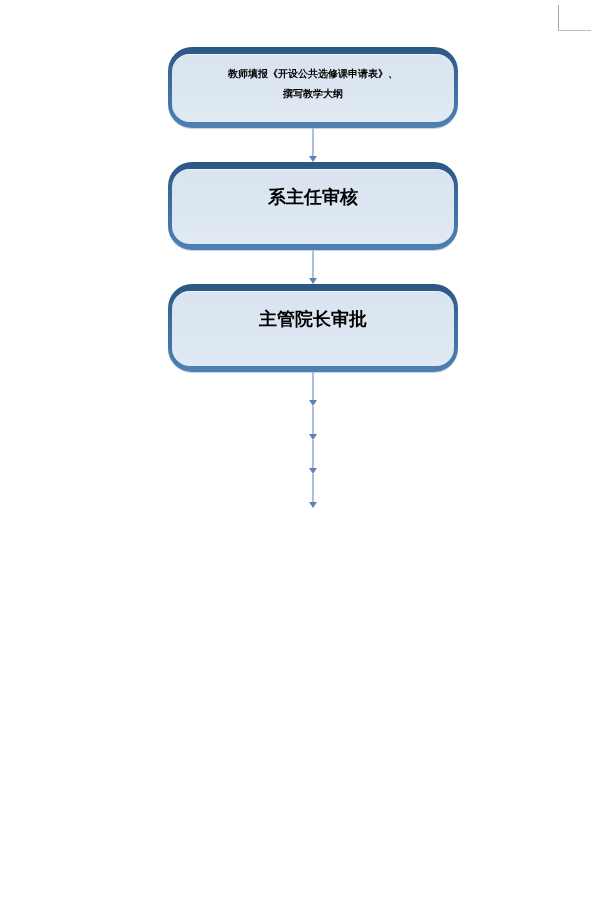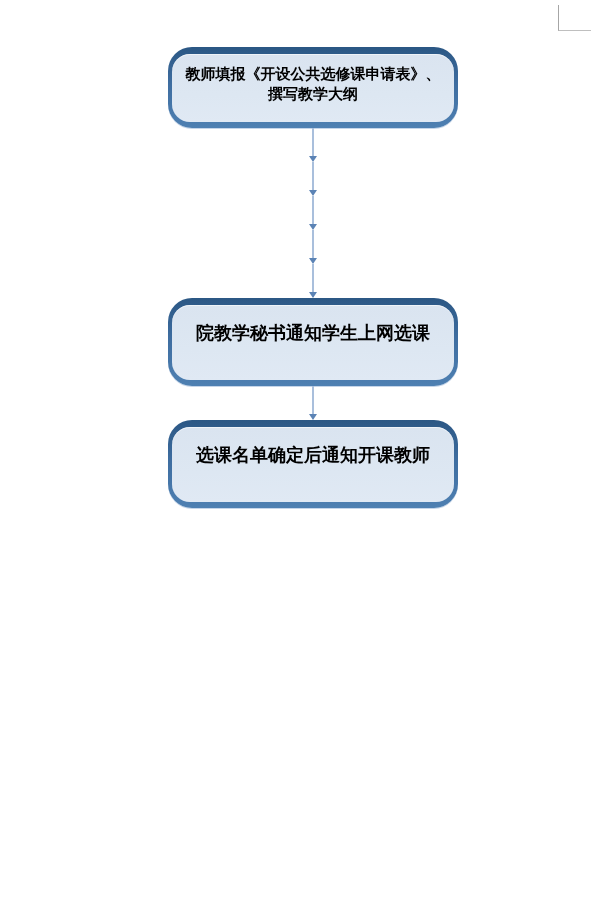--- a/index.html
+++ b/index.html
@@ -60,21 +60,21 @@
   }
   .node-label {
     font-weight: bold;
     color: #000000;
     font-size: 18px;
     line-height: 24px;
     text-align: center;
     white-space: pre-line;
   }
   .node--first .node-label {
-    font-size: 15px;
+    font-size: 10px;
     line-height: 20px;
     margin-top: 12px;
   }
   .connector {
     height: 34px;
     display: flex;
     flex-direction: column;
     align-items: center;
   }
   .connector-line {
@@ -104,20 +104,36 @@
         <span class="node-label">教师填报《开设公共选修课申请表》、
 撰写教学大纲</span>
       </div>
     </div>
 
     <div class="connector">
       <div class="connector-line"></div>
       <div class="connector-head"></div>
     </div>
 
+    <div class="node">
+      <div class="node-inner">
+        <span class="node-label">系主任审核</span>
+      </div>
+    </div>
+
+    <div class="connector">
+      <div class="connector-line"></div>
+      <div class="connector-head"></div>
+    </div>
+
+    <div class="node">
+      <div class="node-inner">
+        <span class="node-label">主管院长审批</span>
+      </div>
+    </div>
 
     <div class="connector">
       <div class="connector-line"></div>
       <div class="connector-head"></div>
     </div>
 
 
     <div class="connector">
       <div class="connector-line"></div>
       <div class="connector-head"></div>
@@ -128,31 +144,15 @@
       <div class="connector-line"></div>
       <div class="connector-head"></div>
     </div>
 
 
     <div class="connector">
       <div class="connector-line"></div>
       <div class="connector-head"></div>
     </div>
 
-    <div class="node">
-      <div class="node-inner">
-        <span class="node-label">院教学秘书通知学生上网选课</span>
-      </div>
-    </div>
-
-    <div class="connector">
-      <div class="connector-line"></div>
-      <div class="connector-head"></div>
-    </div>
-
-    <div class="node">
-      <div class="node-inner">
-        <span class="node-label">选课名单确定后通知开课教师</span>
-      </div>
-    </div>
 
   </div>
 </div>
 
 </body></html>

